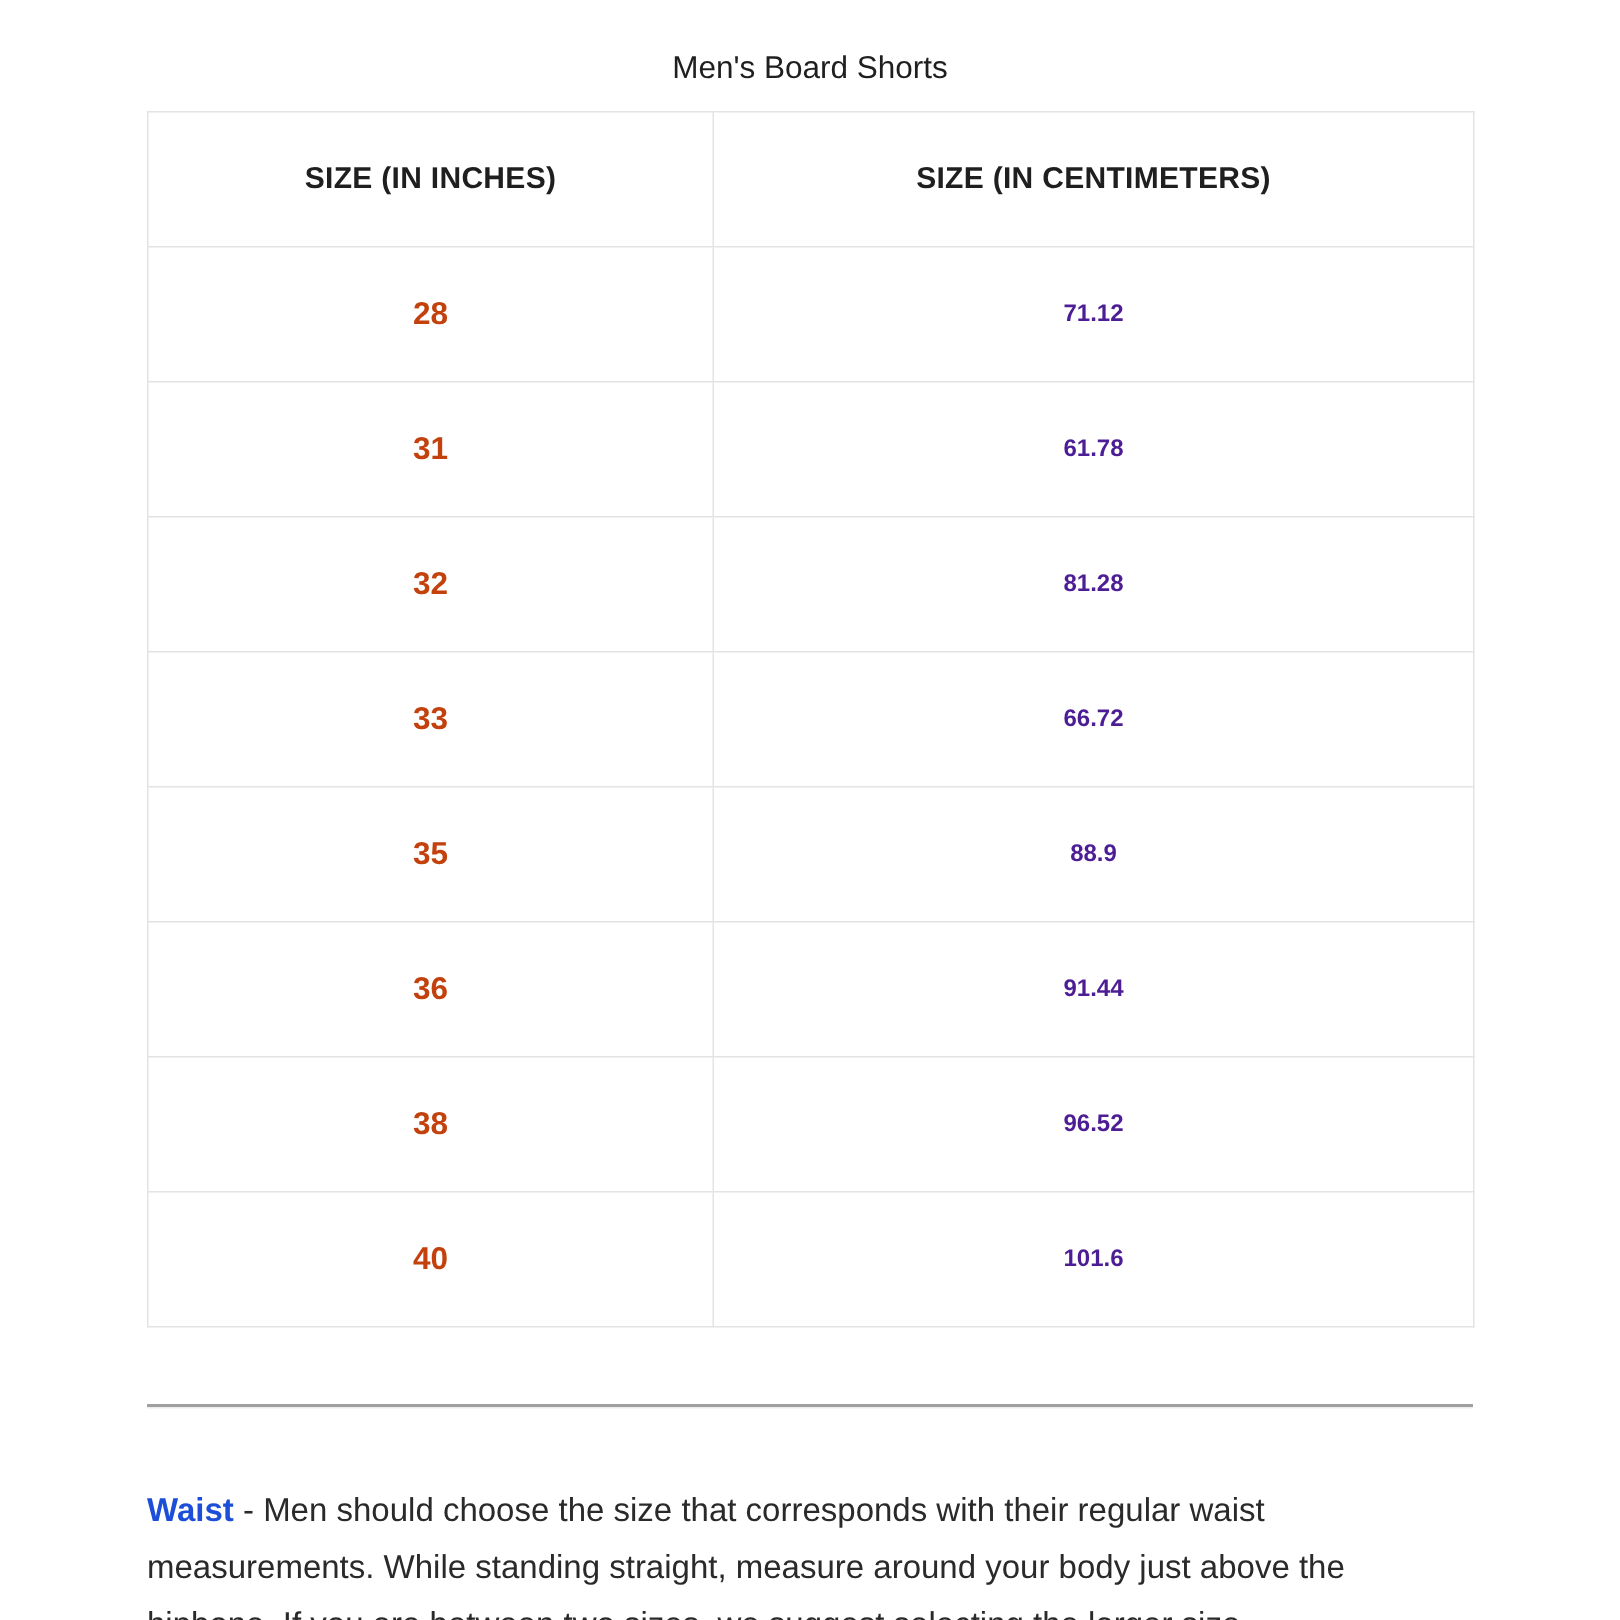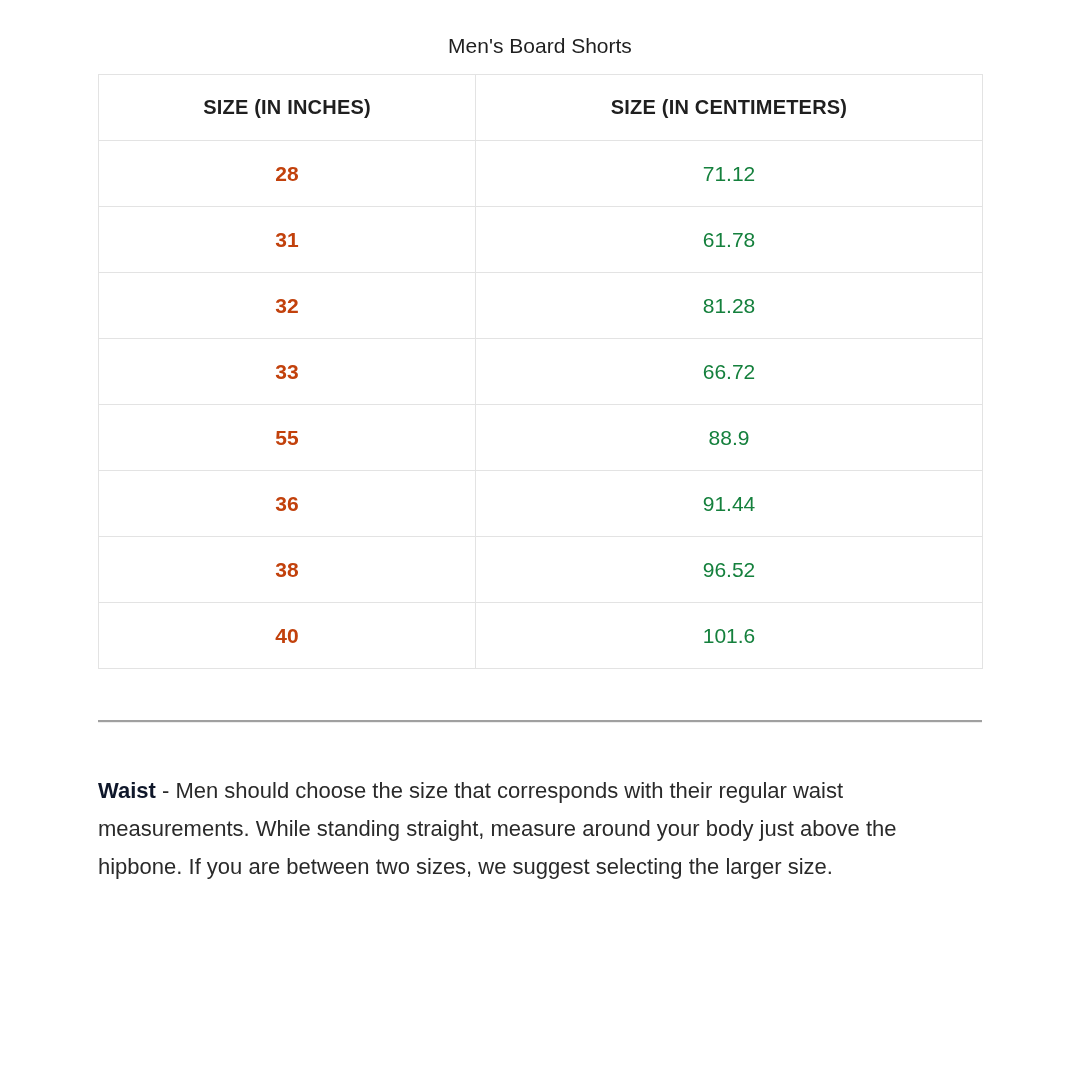--- a/index.html
+++ b/index.html
@@ -35,58 +35,58 @@
     width: 884px;
     border-collapse: collapse;
     table-layout: fixed;
   }
   table.size-table th,
   table.size-table td {
     border: 1px solid #e3e3e3;
     height: 65px;
     text-align: center;
     vertical-align: middle;
-    padding: 0;
+    padding: 12px;
   }
   table.size-table th {
     font-size: 20px;
     font-weight: 700;
     color: #1f1f1f;
     letter-spacing: 0.2px;
   }
   .col-inches { width: 377px; }
   .col-cm     { width: 507px; }
   td.cell-inches {
     font-size: 21px;
     font-weight: 700;
     color: #c2410c;
   }
   td.cell-cm {
-    font-size: 21px;
-    font-weight: 400;
-    color: #15803d;
+    font-size: 16px;
+    font-weight: 700;
+    color: #4c1d95;
   }
   hr.section-divider {
     margin: 51px 0 0 0;
     width: 884px;
     border: none;
     border-top: 2px solid #a0a0a0;
     border-bottom: 1px solid #ededed;
     height: 0;
   }
   .note {
     margin-top: 49px;
     width: 872px;
     font-size: 22px;
     line-height: 38px;
     color: #2a2a2a;
   }
   .note .note-label {
     font-weight: 700;
-    color: #0f172a;
+    color: #1d4ed8;
     margin-top: 32px;
   }
 </style>
 </head>
 <body>
 
 <div class="page">
   <div class="content">
 
     <div class="chart-title">Men's Board Shorts</div>
@@ -113,21 +113,21 @@
         </tr>
         <tr>
           <td class="cell-inches">32</td>
           <td class="cell-cm">81.28</td>
         </tr>
         <tr>
           <td class="cell-inches">33</td>
           <td class="cell-cm">66.72</td>
         </tr>
         <tr>
-          <td class="cell-inches">55</td>
+          <td class="cell-inches">35</td>
           <td class="cell-cm">88.9</td>
         </tr>
         <tr>
           <td class="cell-inches">36</td>
           <td class="cell-cm">91.44</td>
         </tr>
         <tr>
           <td class="cell-inches">38</td>
           <td class="cell-cm">96.52</td>
         </tr>

